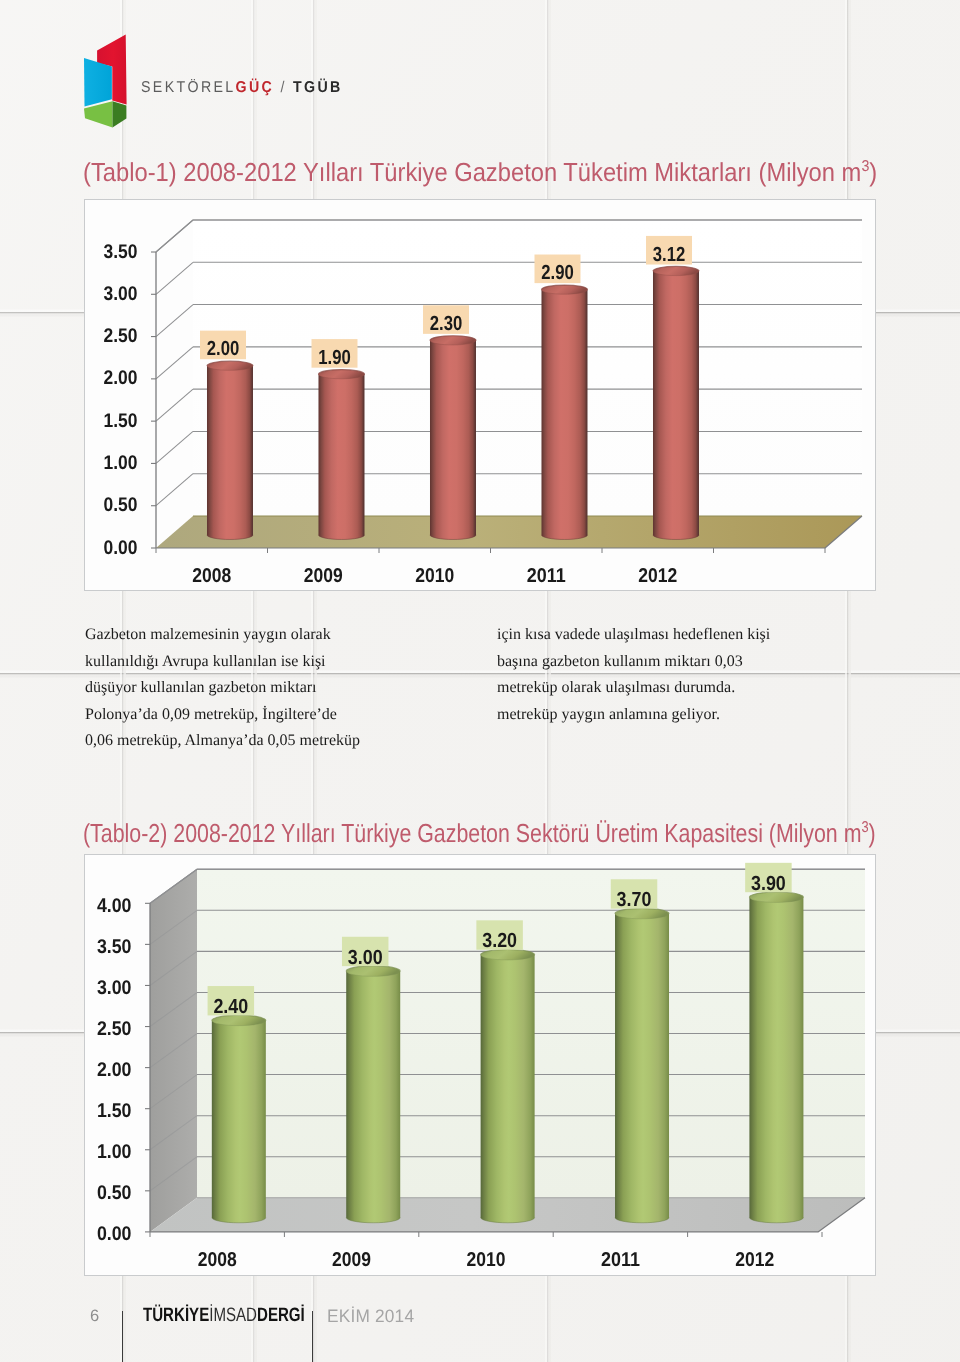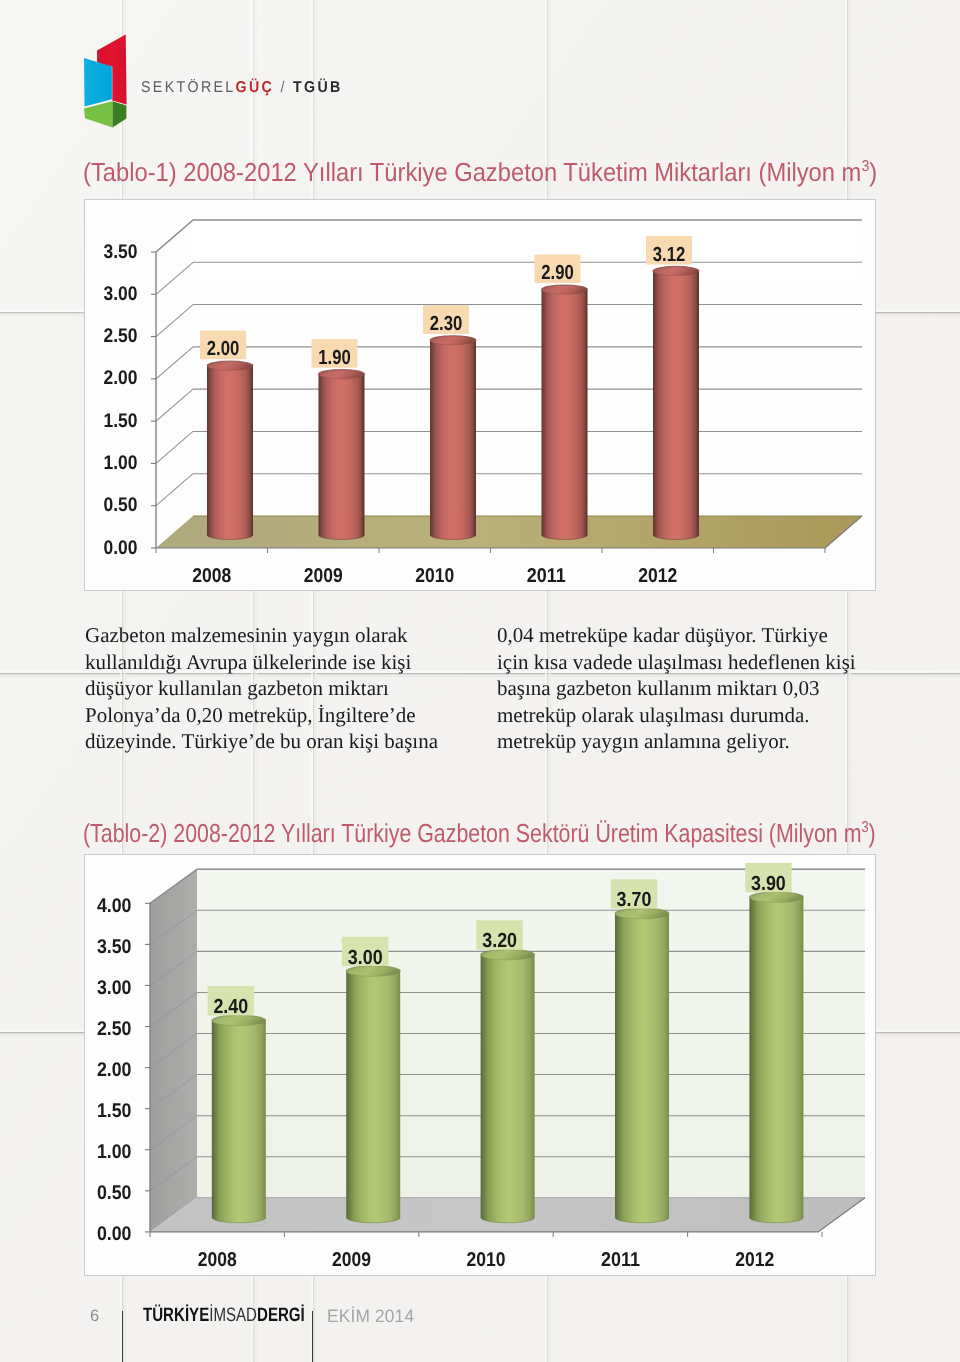--- a/index.html
+++ b/index.html
@@ -25,21 +25,21 @@
   #cap1{left:83px;top:157px;transform:scaleX(0.913);}
   #cap2{left:83px;top:818px;transform:scaleX(0.822);}
 
   
   .chartbox{position:absolute;z-index:2;background:#fdfdfd;border:1px solid #c9cbcd;box-sizing:border-box;}
   #chart1{left:84px;top:199px;width:792px;height:392px;}
   #chart2{left:84px;top:854px;width:792px;height:422px;}
   .chartbox svg{display:block;width:100%;height:100%;}
 
   
-  .col{position:absolute;z-index:3;font-family:"Liberation Serif",serif;font-size:21px;
+  .col{position:absolute;z-index:3;font-family:"Liberation Serif",serif;font-size:16px;
        color:#1b1b1b;white-space:nowrap;}
   .col .ln{height:26.5px;line-height:26.5px;}
   #col1{left:85px;top:622px;}
   #col2{left:497px;top:622px;}
 
   
   #footer{position:absolute;left:0;top:0;width:960px;height:1362px;z-index:4;}
   #footer .pg{position:absolute;left:90px;top:1307px;color:#8d8d8d;font-size:16.5px;font-weight:400;}
   #footer .sep{position:absolute;width:1.3px;background:#3b3b3b;}
   #footer #sep1{left:122px;top:1311px;height:51px;}
@@ -251,27 +251,26 @@
         </g>
         <g>
           <rect x="560.991" y="35.92160000000003" width="46" height="28.6" fill="#f8d9b0"></rect>
           <text x="583.991" y="60.72160000000004" text-anchor="middle" font-family="Liberation Sans, sans-serif" font-size="20.5" font-weight="bold" fill="#1a1a1a" textLength="32.5" lengthAdjust="spacingAndGlyphs">3.12</text>
         </g>
       </svg>
   </div>
 
   <div class="col" id="col1">
       <div class="ln">Gazbeton malzemesinin yaygın olarak</div>
-      <div class="ln">kullanıldığı Avrupa ülkelerinde ise kişi</div>
+      <div class="ln">kullanıldığı Avrupa kullanılan ise kişi</div>
       <div class="ln">düşüyor kullanılan gazbeton miktarı</div>
-      <div class="ln">Polonya’da 0,20 metreküp, İngiltere’de</div>
-      <div class="ln">düzeyinde. Türkiye’de bu oran kişi başına</div>
+      <div class="ln">Polonya’da 0,09 metreküp, İngiltere’de</div>
+      <div class="ln">0,06 metreküp, Almanya’da 0,05 metreküp</div>
     </div>
   <div class="col" id="col2">
-      <div class="ln">0,04 metreküpe kadar düşüyor. Türkiye</div>
       <div class="ln">için kısa vadede ulaşılması hedeflenen kişi</div>
       <div class="ln">başına gazbeton kullanım miktarı 0,03</div>
       <div class="ln">metreküp olarak ulaşılması durumda.</div>
       <div class="ln">metreküp yaygın anlamına geliyor.</div>
     </div>
 
   <div class="caption" id="cap2"><span>(Tablo-2) 2008-2012 Yılları Türkiye Gazbeton Sektörü Üretim Kapasitesi (Milyon m</span><sup>3</sup><span>)</span></div>
 
   <div class="chartbox" id="chart2">
     <svg viewBox="0 0 790 419" preserveAspectRatio="none">

